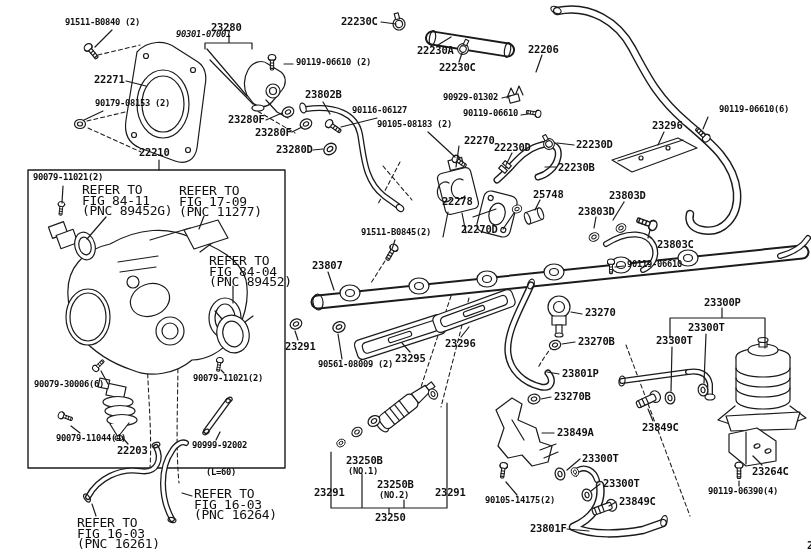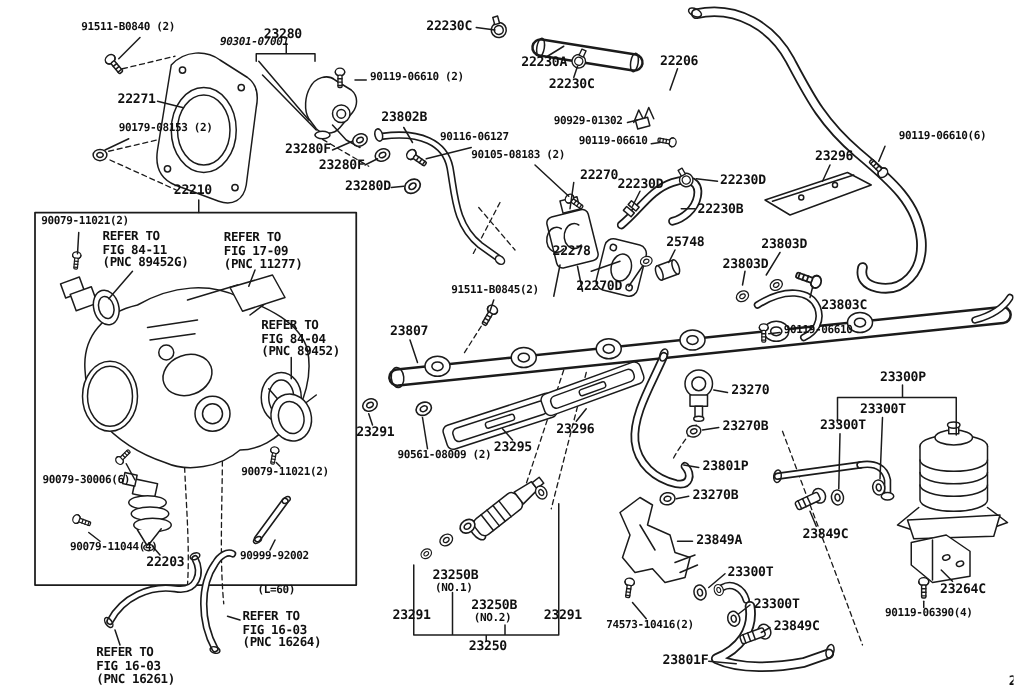--- a/index.html
+++ b/index.html
@@ -11,21 +11,21 @@
   #art .f{fill:#ffffff;}
   #art .o15{stroke-width:15;} #art .i15{stroke:#fff;stroke-width:11;}
   #art .o8{stroke-width:8.5;} #art .i8{stroke:#fff;stroke-width:5.6;}
   #art .o7{stroke-width:7;}   #art .i7{stroke:#fff;stroke-width:4.2;}
   #art .o6{stroke-width:6;}   #art .i6{stroke:#fff;stroke-width:3.4;}
   #art .dash{stroke-dasharray:4 3;stroke-width:1.05;}
   #art .ld{stroke-width:1.1;}
   .lbl{position:absolute;color:#101010;white-space:pre;font-weight:bold;line-height:1;}
   .lbl.b{font-size:10.5px;letter-spacing:-0.2px;}
   .lbl.s{font-size:8.8px;letter-spacing:-0.3px;}
-  .note{position:absolute;color:#101010;font-weight:bold;font-size:10px;
+  .note{position:absolute;color:#101010;font-weight:normal;font-size:13px;
         line-height:10.5px;letter-spacing:-0.3px;white-space:pre;}
   .note span{display:block;}
 </style>
 </head>
 <body>
 
 <div id="stage">
 
 <svg id="art" width="811" height="560" viewBox="0 0 811 560">
   <defs>
@@ -468,21 +468,21 @@
       <span class="lbl b" style="left: 704px; top: 297px;">23300P</span>
       <span class="lbl b" style="left: 688px; top: 322px;">23300T</span>
       <span class="lbl b" style="left: 656px; top: 335px;">23300T</span>
       <span class="lbl b" style="left: 642px; top: 422px;">23849C</span>
       <span class="lbl b" style="left: 752px; top: 466px;">23264C</span>
       <span class="lbl s" style="left: 708px; top: 487px;">90119-06390(4)</span>
       <span class="lbl b" style="left: 557px; top: 427px;">23849A</span>
       <span class="lbl b" style="left: 582px; top: 453px;">23300T</span>
       <span class="lbl b" style="left: 603px; top: 478px;">23300T</span>
       <span class="lbl b" style="left: 619px; top: 496px;">23849C</span>
-      <span class="lbl s" style="left: 485px; top: 496px;">74573-10416(2)</span>
+      <span class="lbl s" style="left: 485px; top: 496px;">90105-14175(2)</span>
       <span class="lbl b" style="left: 530px; top: 523px;">23801F</span>
       <span class="lbl b" style="left: 314px; top: 487px;">23291</span>
       <span class="lbl b" style="left: 435px; top: 487px;">23291</span>
       <span class="lbl b" style="left: 375px; top: 512px;">23250</span>
       <span class="lbl b" style="left: 346px; top: 455px;">23250B</span>
       <span class="lbl s" style="left: 348px; top: 467px;">(NO.1)</span>
       <span class="lbl b" style="left: 377px; top: 479px;">23250B</span>
       <span class="lbl s" style="left: 379px; top: 491px;">(NO.2)</span>
       <span class="lbl s" style="left: 33px; top: 173px;">90079-11021(2)</span>
       <span class="lbl s" style="left: 34px; top: 380px;">90079-30006(6)</span>

